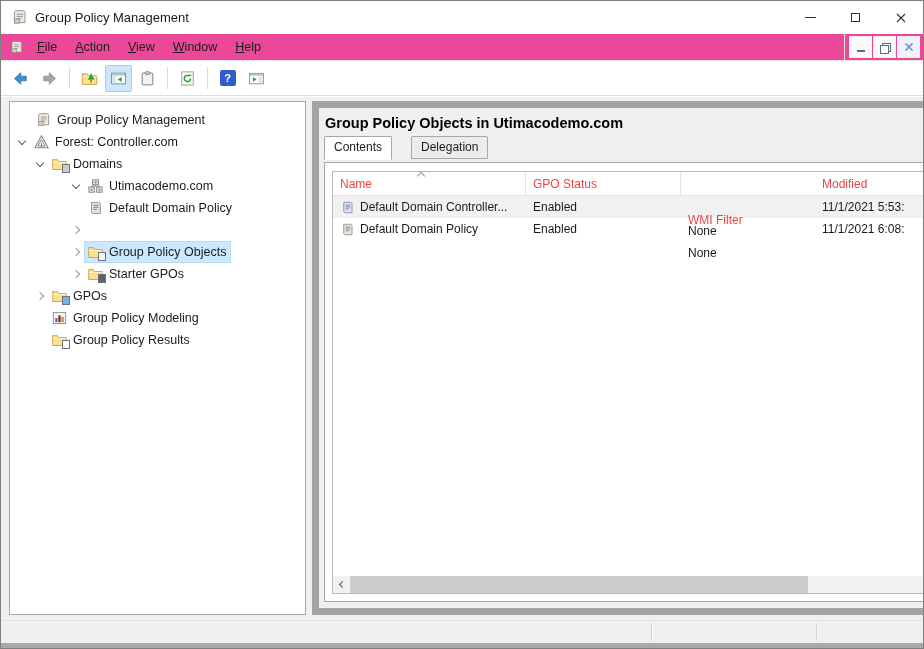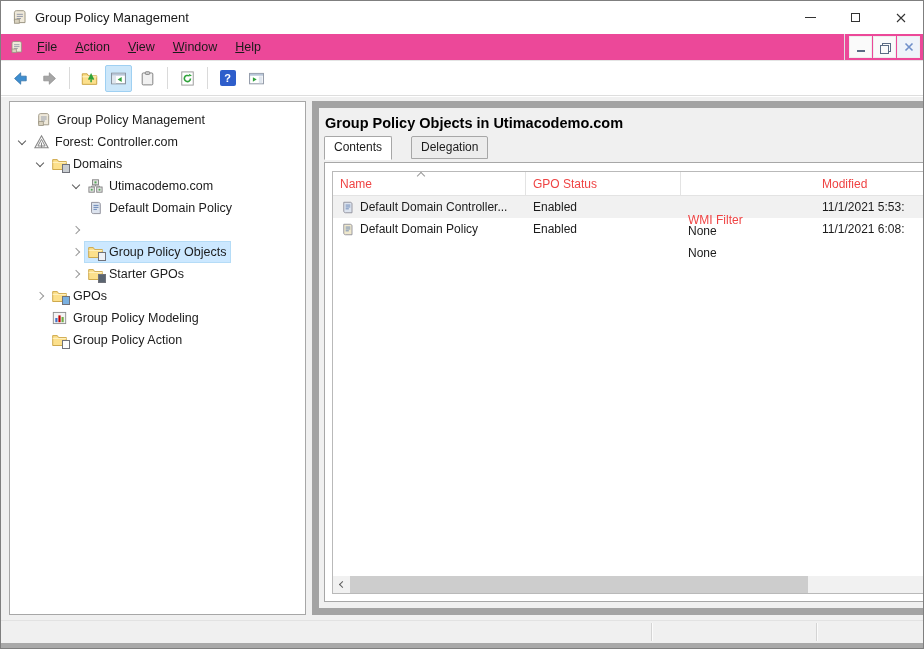--- a/index.html
+++ b/index.html
@@ -385,21 +385,21 @@
 
       <div class="trow lvl2">
         <span class="chev none"></span>
         <span class="t-hl">
             <span class="t-icon">
               <svg>
                 <use href="#s-folder"></use>
               </svg>
               <span class="ov ov-results"></span>
             </span>
-        <span class="t-label">Group Policy Action</span>
+        <span class="t-label">Group Policy Results</span>
           </span>
       </div>
     </div>
 
     <div class="right-pane">
       <div class="content-title">Group Policy Objects in Utimacodemo.com</div>
 
       <div class="tabs">
         <div class="tab active">Contents</div>
         <div class="tab">Delegation</div>

